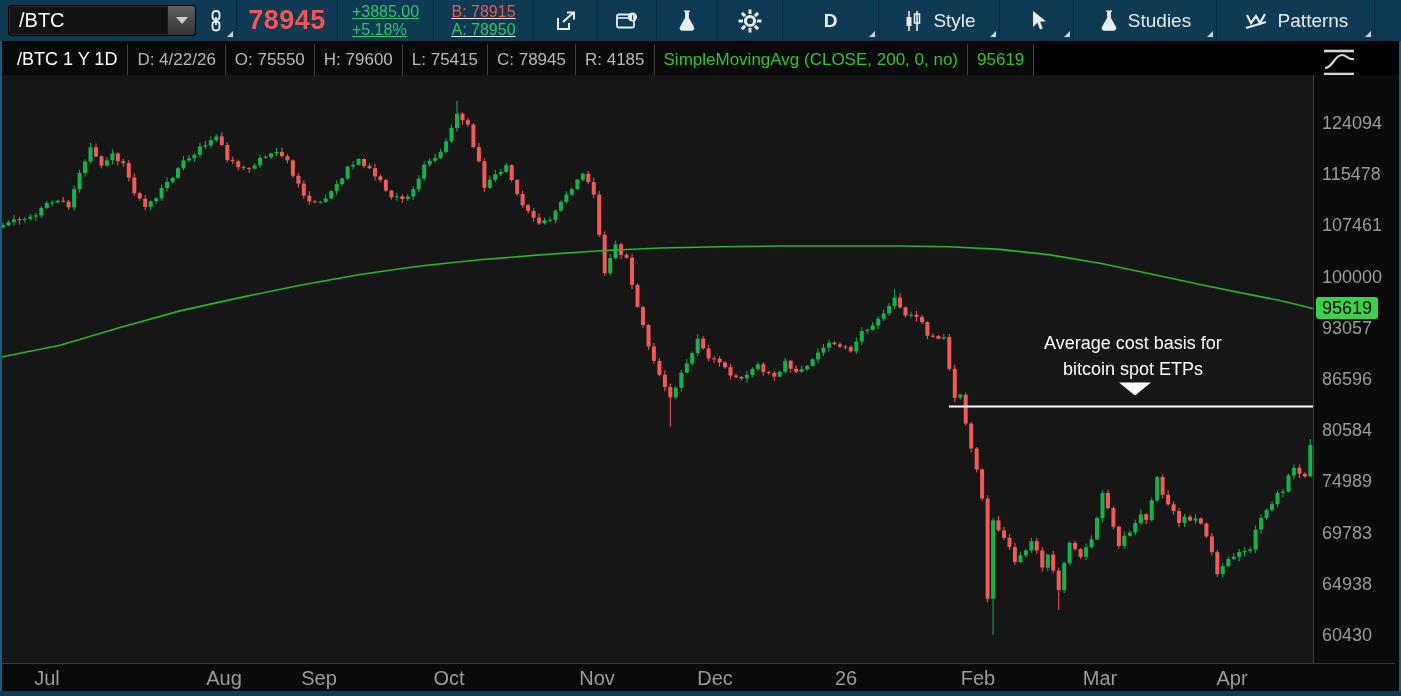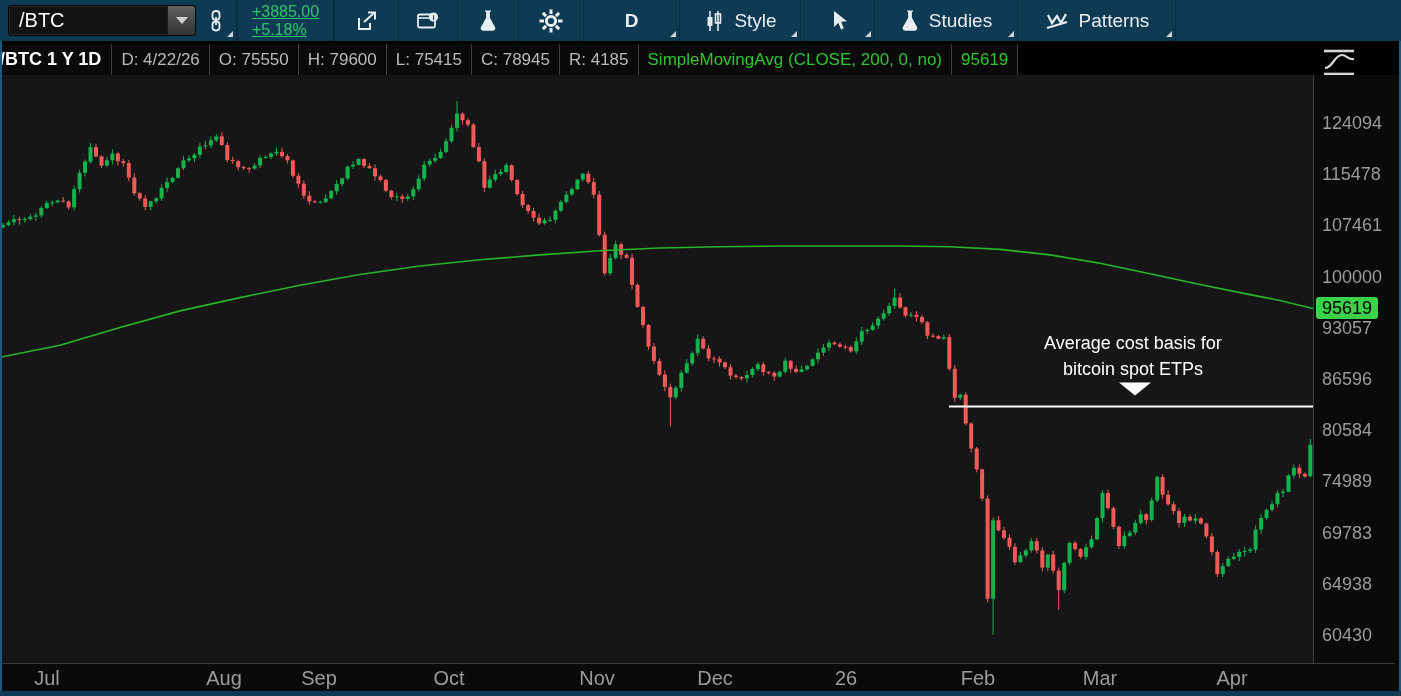--- a/index.html
+++ b/index.html
@@ -26,21 +26,21 @@
   .price-big{font-size:27px;font-weight:700;letter-spacing:.5px;}
   .two-line{display:flex;flex-direction:column;justify-content:center;line-height:18px;
             font-size:16px;text-align:left;text-decoration:underline;}
   .grn{color:#2fc46a;} .red{color:#f25555;}
   .iconify svg{display:block;}
 
   
   #hdr{position:absolute;left:0;top:44px;height:31px;display:flex;align-items:stretch;
        background:#0a0a0a;color:#b9b9b9;font-size:17px;white-space:nowrap;}
   .hcell{display:flex;align-items:center;padding:0 9px;border-right:1px solid #414141;}
-  .htitle{color:#fff;font-weight:700;font-size:18px;padding:0 10px 0 0;}
+  .htitle{color:#fff;font-weight:400;font-size:18px;padding:0 10px 0 17px;}
   .hstudy{color:#2fc42f;} .hval{color:#2fc42f;}
 
   
   #chart-svg{position:absolute;left:0;top:75px;background:#161616;}
   #vsep{position:absolute;left:1313px;top:75px;width:1px;height:588px;background:#3d3d3d;}
   #hsep{position:absolute;left:0;top:663px;width:1395px;height:1px;background:#3a3a3a;}
 
   
   #y-axis{position:absolute;left:1314px;top:75px;width:85px;height:588px;background:#0a0a0a;}
   .ylab{position:absolute;left:8px;color:#9b9b9b;font-size:18px;line-height:22px;}
@@ -77,28 +77,35 @@
       <span class="iconify">
         <svg width="18" height="24" viewBox="0 0 18 24" fill="none" stroke="#e8edf0" stroke-width="1.8">
           <rect x="5.5" y="2" width="7" height="9" rx="3.2"></rect>
           <rect x="5.5" y="12.5" width="7" height="9" rx="3.2"></rect>
           <line x1="9" y1="8" x2="9" y2="16"></line>
         </svg>
       </span>
       <span class="corner"></span>
     </div>
     <div class="tb-sep"></div>
+    <div class="tbtn price-big red" style="width:100px">78945</div>
     <div class="tb-sep"></div>
     <div class="tbtn" style="width:95px">
       <span class="two-line grn">
         <span>+3885.00</span>
         <span>+5.18%</span>
       </span>
     </div>
     <div class="tb-sep"></div>
+    <div class="tbtn" style="width:99px">
+      <span class="two-line">
+        <span class="red">B: 78915</span>
+        <span class="grn">A: 78950</span>
+      </span>
+    </div>
     <div class="tb-sep"></div>
     <div class="tbtn" style="width:63px">
       <span class="iconify">
         <svg width="24" height="22" viewBox="0 0 24 22" fill="none" stroke="#e8edf0" stroke-width="2">
           <path d="M4 8v11h11v-6"></path>
             <path d="M9 12 L19 3"></path>
             <path d="M13 2.5h7v7"></path>
         </svg>
       </span>
     </div>

